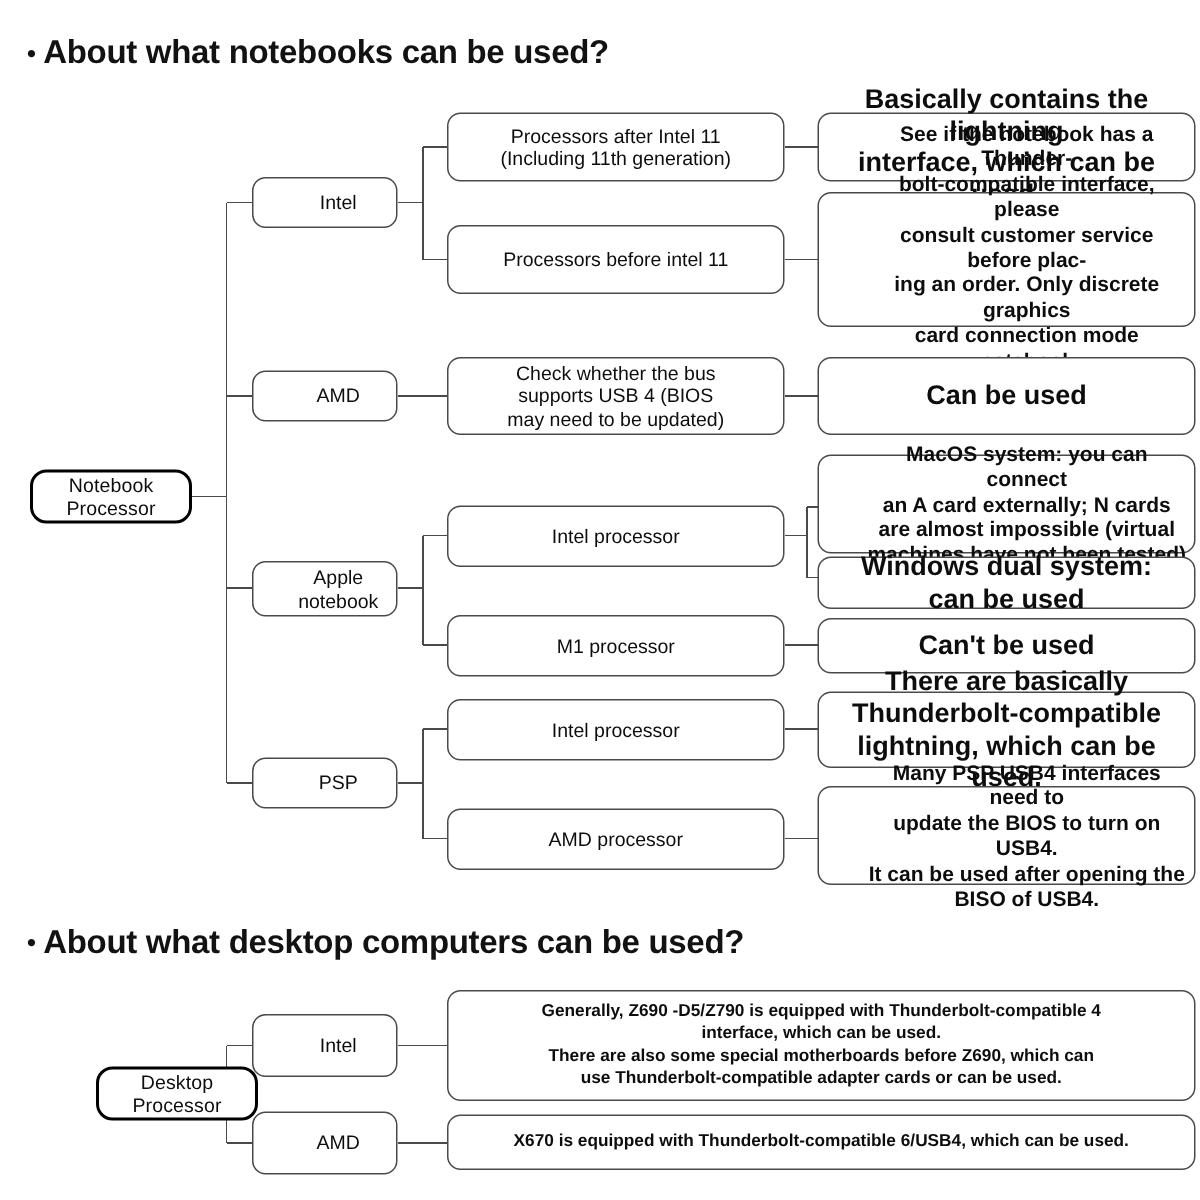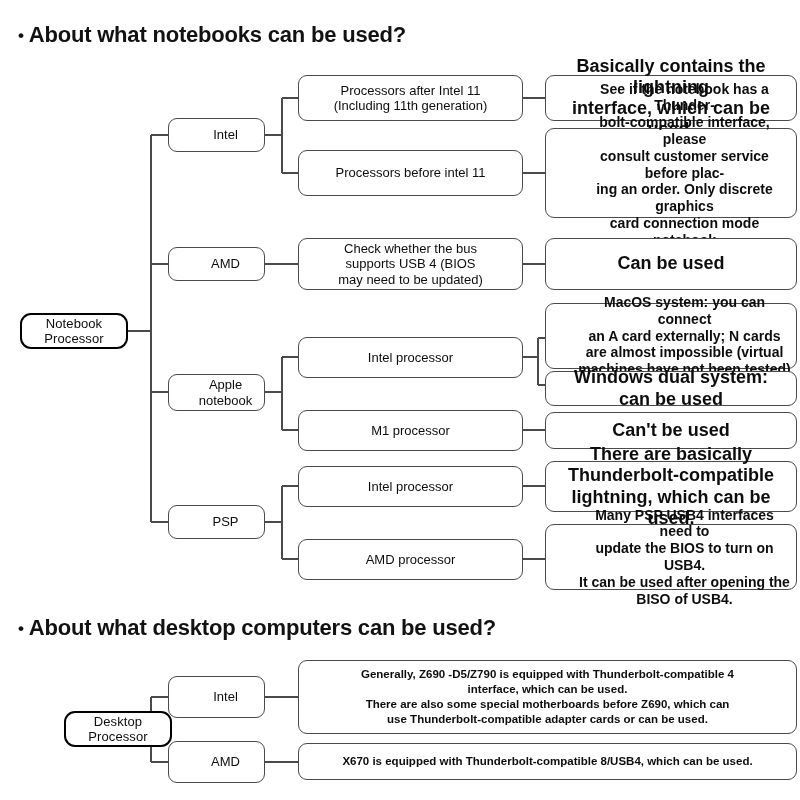--- a/index.html
+++ b/index.html
@@ -267,16 +267,16 @@
   </div>
 
   <div class="node wide" style="left:298px; top:660px; width:499px; height:74px;">
     <span class="txt">Generally, Z690 -D5/Z790 is equipped with Thunderbolt-compatible 4
 interface, which can be used.
 There are also some special motherboards before Z690, which can
 use Thunderbolt-compatible  adapter cards or can be used.</span>
   </div>
 
   <div class="node wide" style="left:298px; top:743px; width:499px; height:37px;">
-    <span class="txt">X670 is equipped with Thunderbolt-compatible 8/USB4, which can be used.</span>
+    <span class="txt">X670 is equipped with Thunderbolt-compatible 6/USB4, which can be used.</span>
   </div>
 
 </div>
 
 </body></html>

